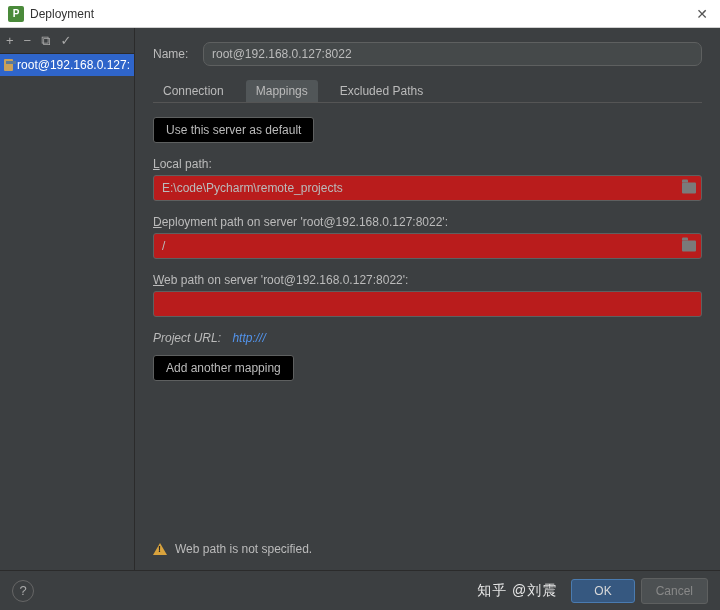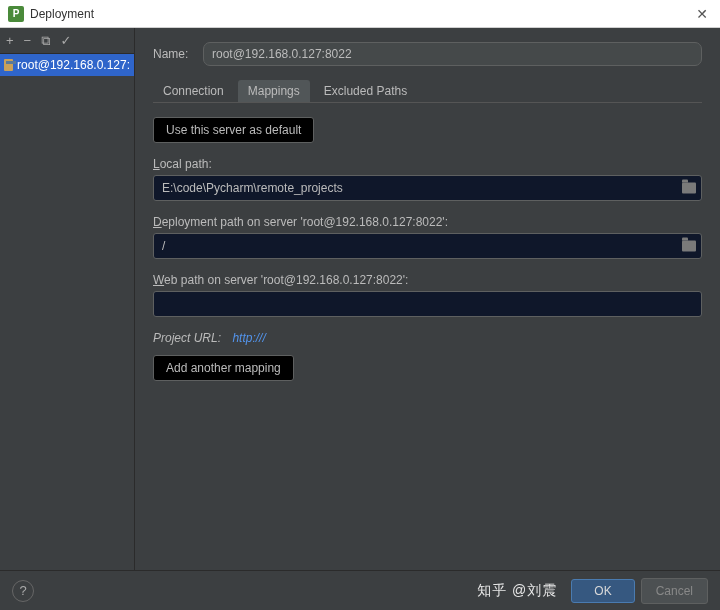--- a/index.html
+++ b/index.html
@@ -93,21 +93,21 @@
     border: 1px solid #5e6060;
     color: #bbb;
     height: 24px;
     padding: 0 8px;
     border-radius: 7px;
     font-size: 12px;
   }
 
   .tabs {
     display: flex;
-    gap: 4px;
+    gap: 12px;
     border-bottom: 1px solid #555;
     margin-bottom: 14px;
   }
   .tab {
     padding: 4px 10px;
     color: #bbb;
     cursor: pointer;
   }
   .tab.active {
     background: #515658;
@@ -123,21 +123,21 @@
     border-radius: 3px;
     cursor: pointer;
     font-size: 12px;
   }
 
   .field-label { color: #bbb; margin: 14px 0 4px 0; }
   .field-label .ul { text-decoration: underline; }
   .input-wrap { position: relative; }
   .text-input {
     width: 100%;
-    background: #0f172a;
+    background: #b91c1c;
     border: 1px solid #5e6060;
     color: #bbb;
     height: 26px;
     padding: 0 28px 0 8px;
     border-radius: 3px;
     font-size: 12px;
   }
   .folder-icon {
     position: absolute; right: 6px; top: 50%; transform: translateY(-50%);
     width: 14px; height: 11px;
@@ -285,20 +285,24 @@
       <span>Project URL:</span>
       <a href="#">http:///</a>
     </div>
 
     <div class="add-mapping">
       <span class="btn">Add another mapping</span>
     </div>
 
     <div class="spacer"></div>
 
+    <div class="warning-row">
+      <div class="warn-icon"></div>
+      <span>Web path is not specified.</span>
+    </div>
   </div>
 </div>
 
 <div class="footer">
   <div class="help-icon">?</div>
   <div class="gap"></div>
   <div class="watermark">知乎 @刘震</div>
   <button class="btn-primary">OK</button>
   <button class="btn-cancel">Cancel</button>
 </div>

